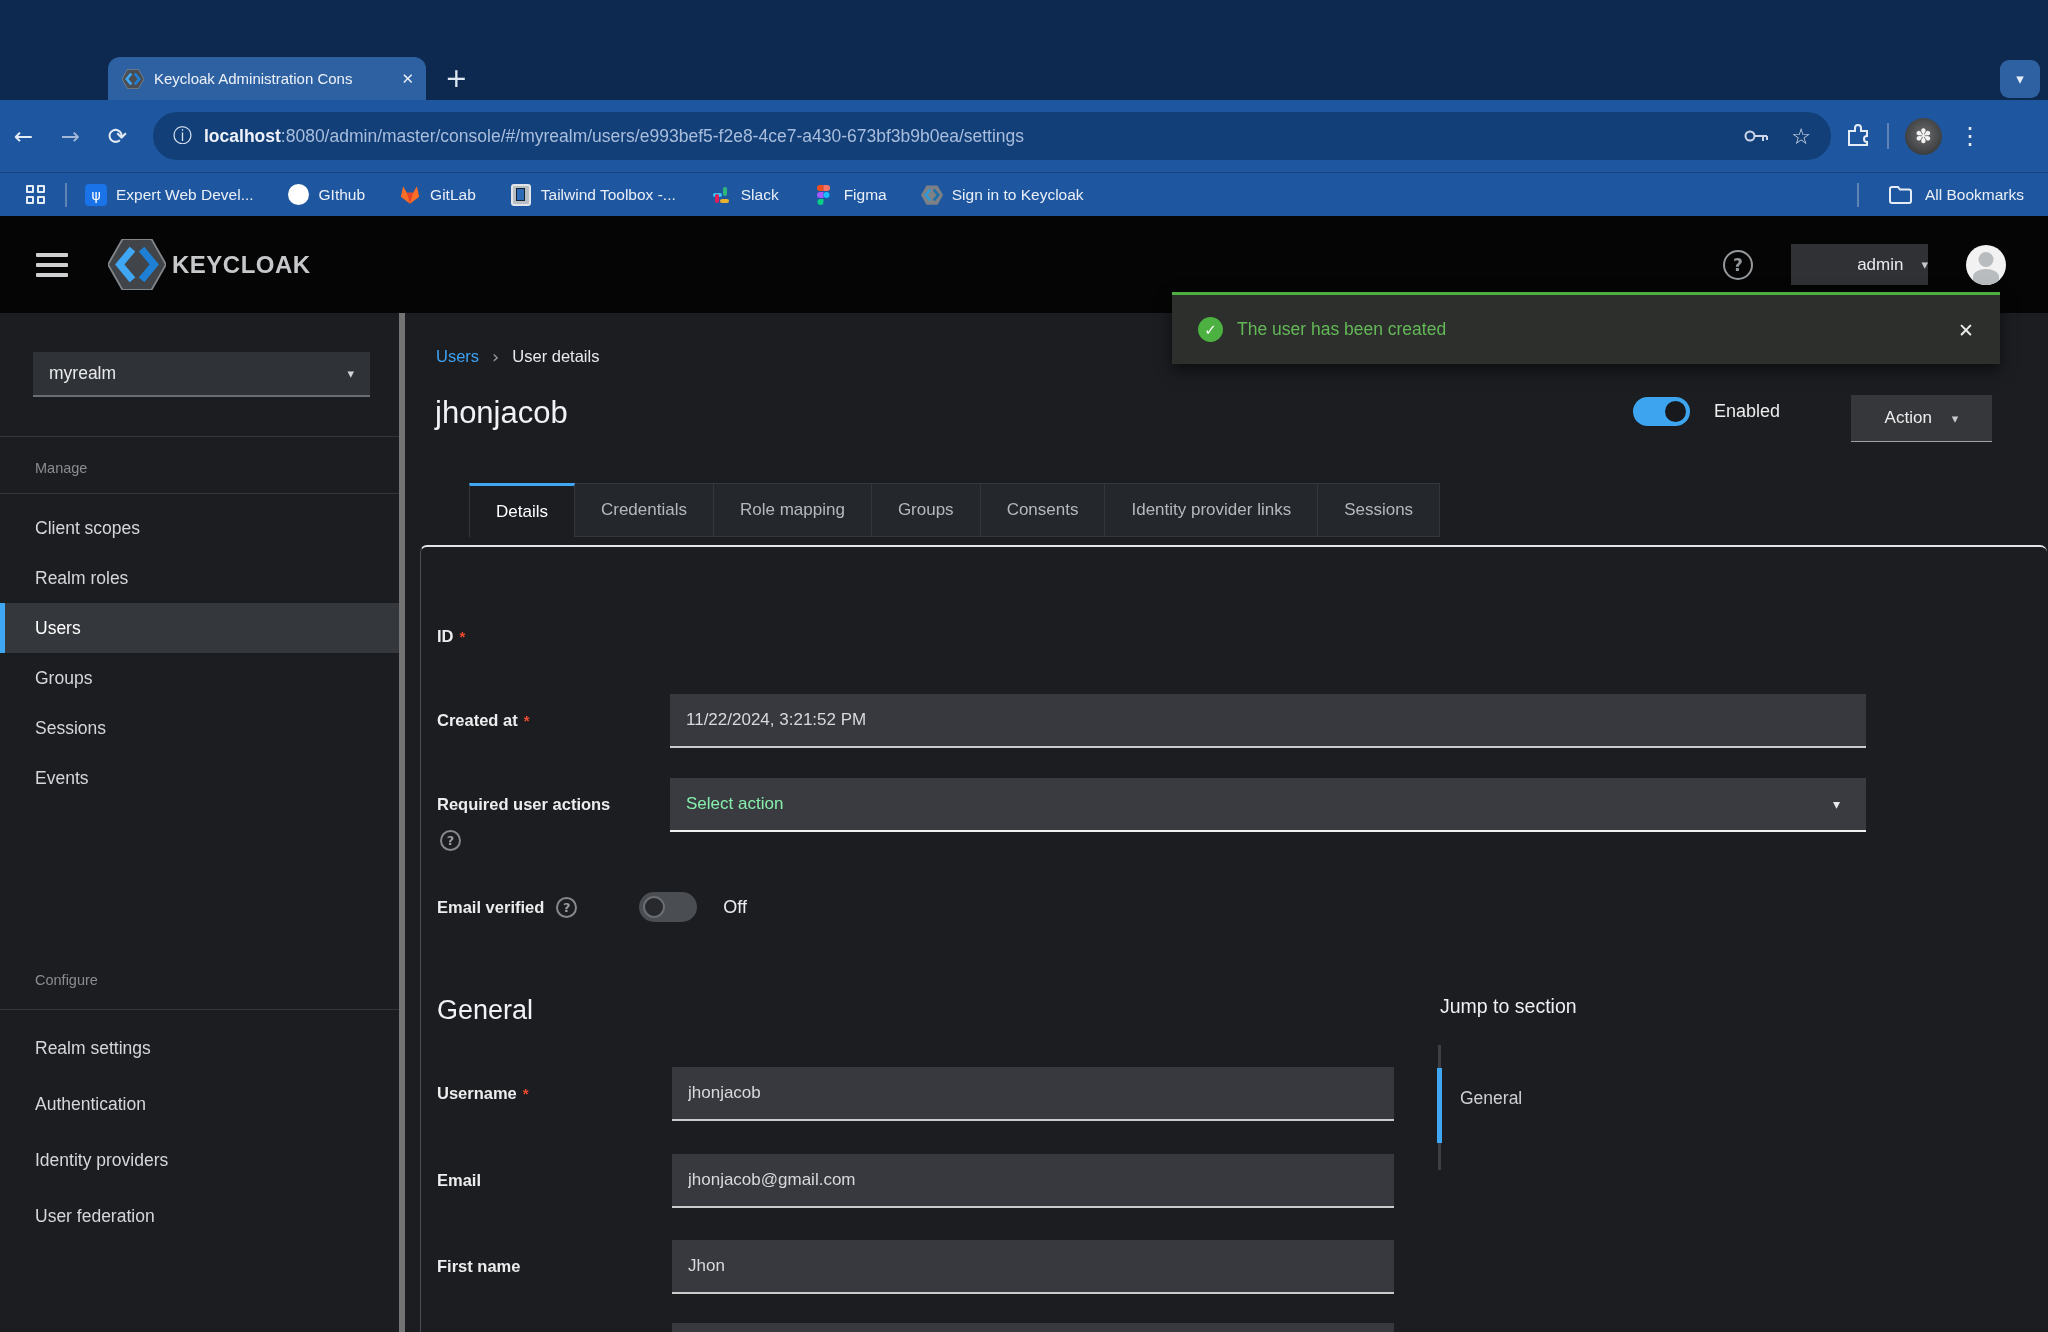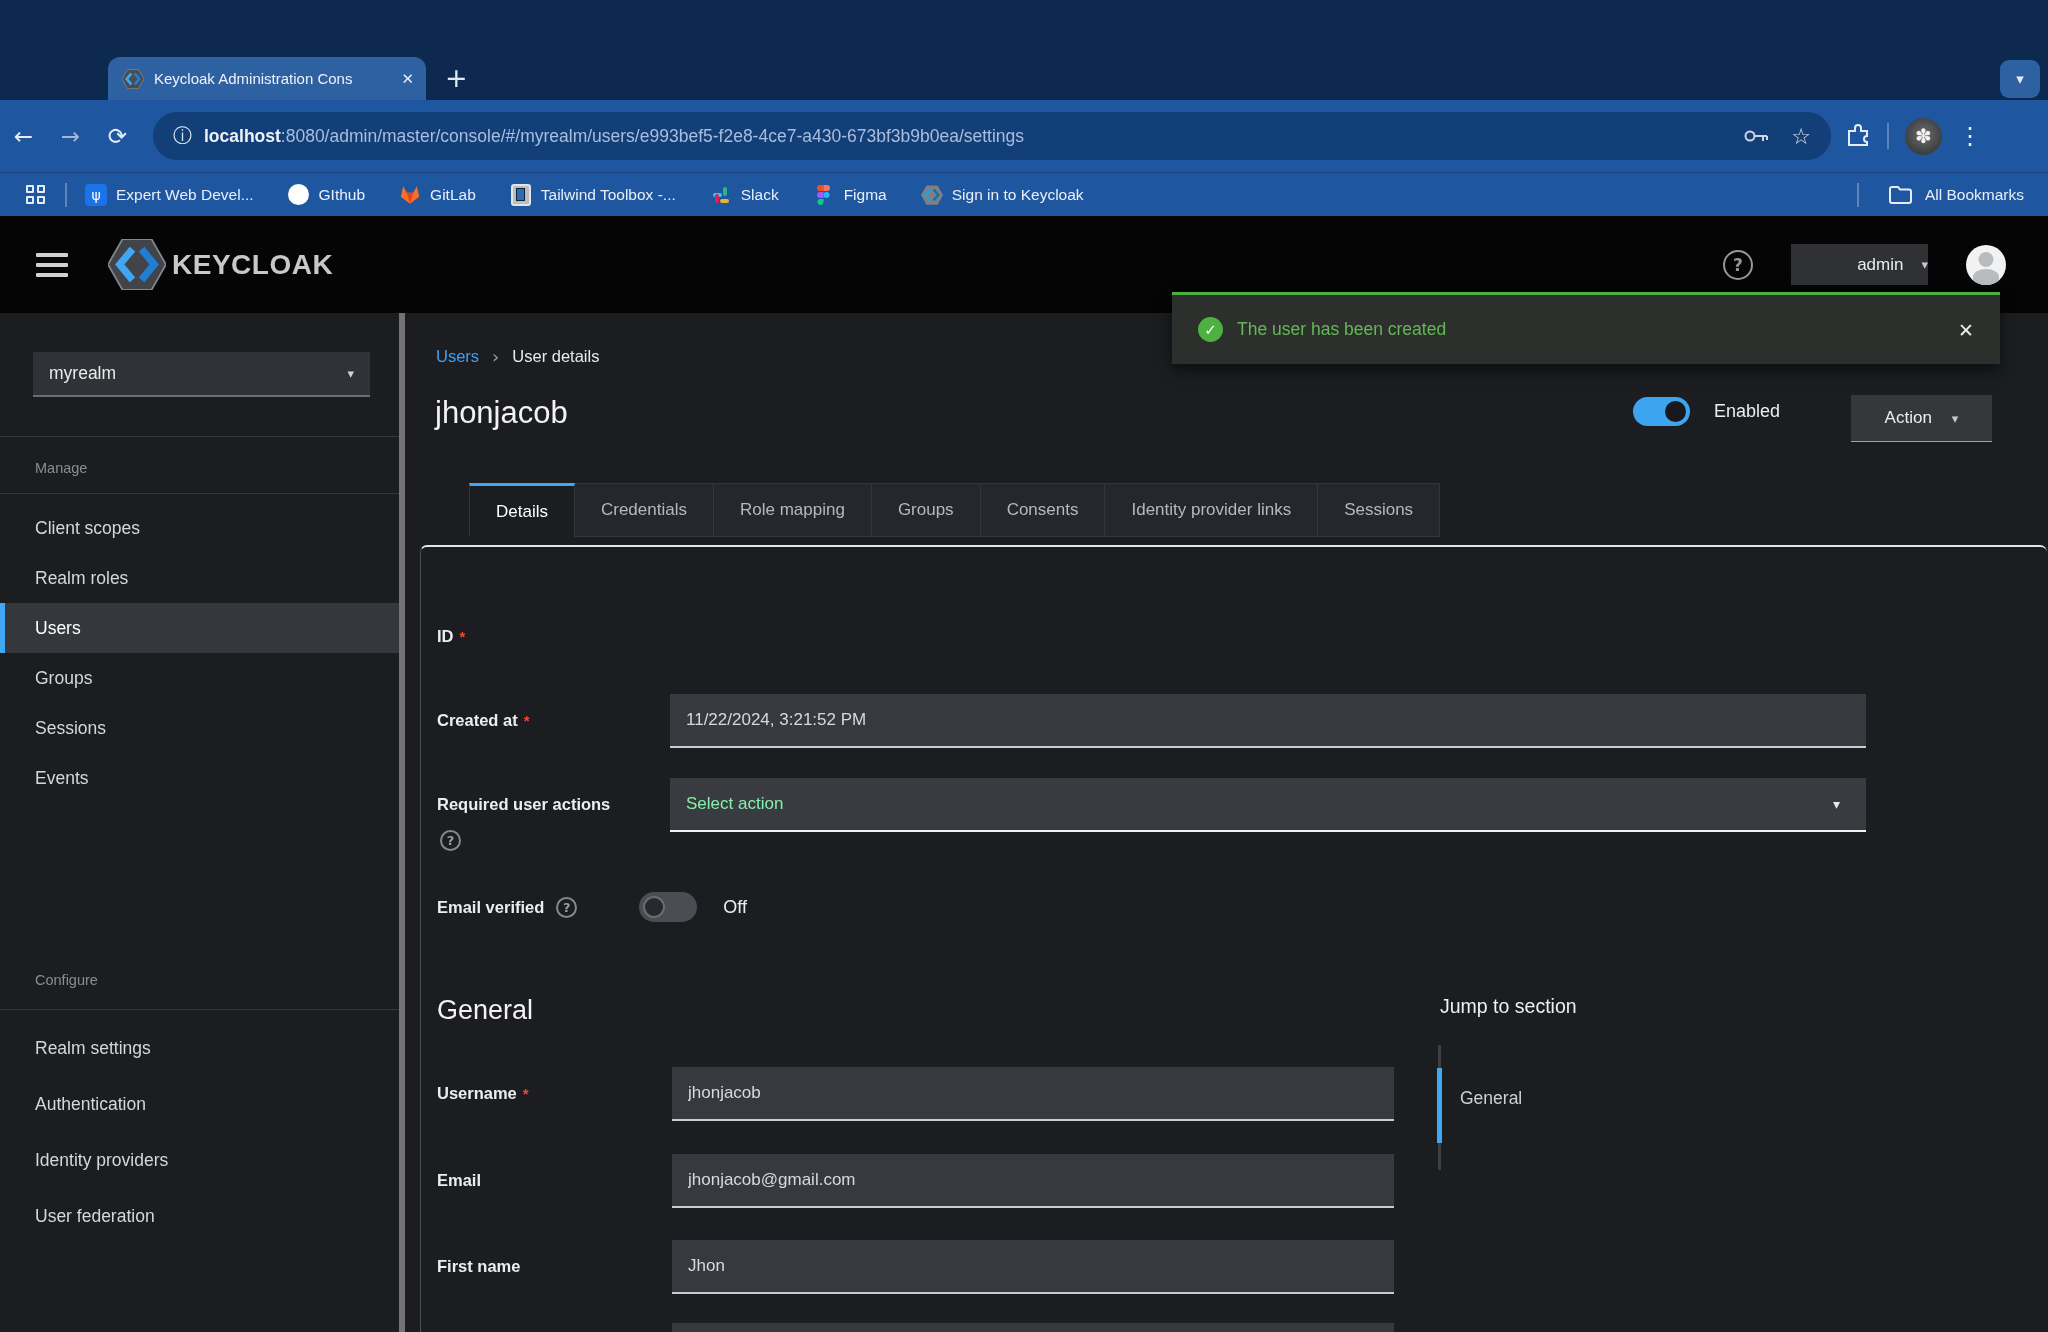--- a/index.html
+++ b/index.html
@@ -49,21 +49,21 @@
                   display:flex; align-items:center; justify-content:center; }
   .ico-tailwind i { display:block; width:9px; height:13px; background:#2d6cb5; border:1px solid #123; }
   .all-bookmarks { margin-left:auto; display:flex; align-items:center; gap:12px; }
   .all-bookmarks .bookmark-label { font-size:15.5px; }
 
   
   .kc-header { height:97px; background:#050506; display:flex; align-items:center; padding:0 42px 0 36px; }
   .hamburger { width:32px; display:flex; flex-direction:column; gap:6px; margin-right:40px; }
   .hamburger span { height:4px; background:#cfd1d3; border-radius:1px; }
   .kc-logo { display:flex; align-items:center; gap:6px; }
-  .kc-brand { font-size:28px; font-weight:700; color:#c6c8ca; letter-spacing:0.5px; }
+  .kc-brand { font-size:24px; font-weight:700; color:#c6c8ca; letter-spacing:0.5px; }
   .kc-header-right { margin-left:auto; display:flex; align-items:center; gap:38px; }
   .help-icon { width:30px; height:30px; border:2px solid #95989b; border-radius:50%; color:#95989b;
                font-size:17px; font-weight:700; display:flex; align-items:center; justify-content:center; }
   .admin-dd { width:137px; height:41px; background:#2f3134; display:flex; align-items:center; justify-content:flex-end;
               gap:18px; color:#e9eaeb; font-size:17px; }
   .admin-dd .caret { color:#c6c8ca; font-size:13px; }
   .kc-avatar { width:40px; height:40px; background:#f2f2f2; border-radius:50%; position:relative; overflow:hidden; }
   .kc-avatar i { position:absolute; left:50%; top:7px; transform:translateX(-50%); width:15px; height:15px;
                  background:#b9bcbe; border-radius:50%; }
   .kc-avatar u { position:absolute; left:50%; top:24px; transform:translateX(-50%); width:26px; height:16px;

